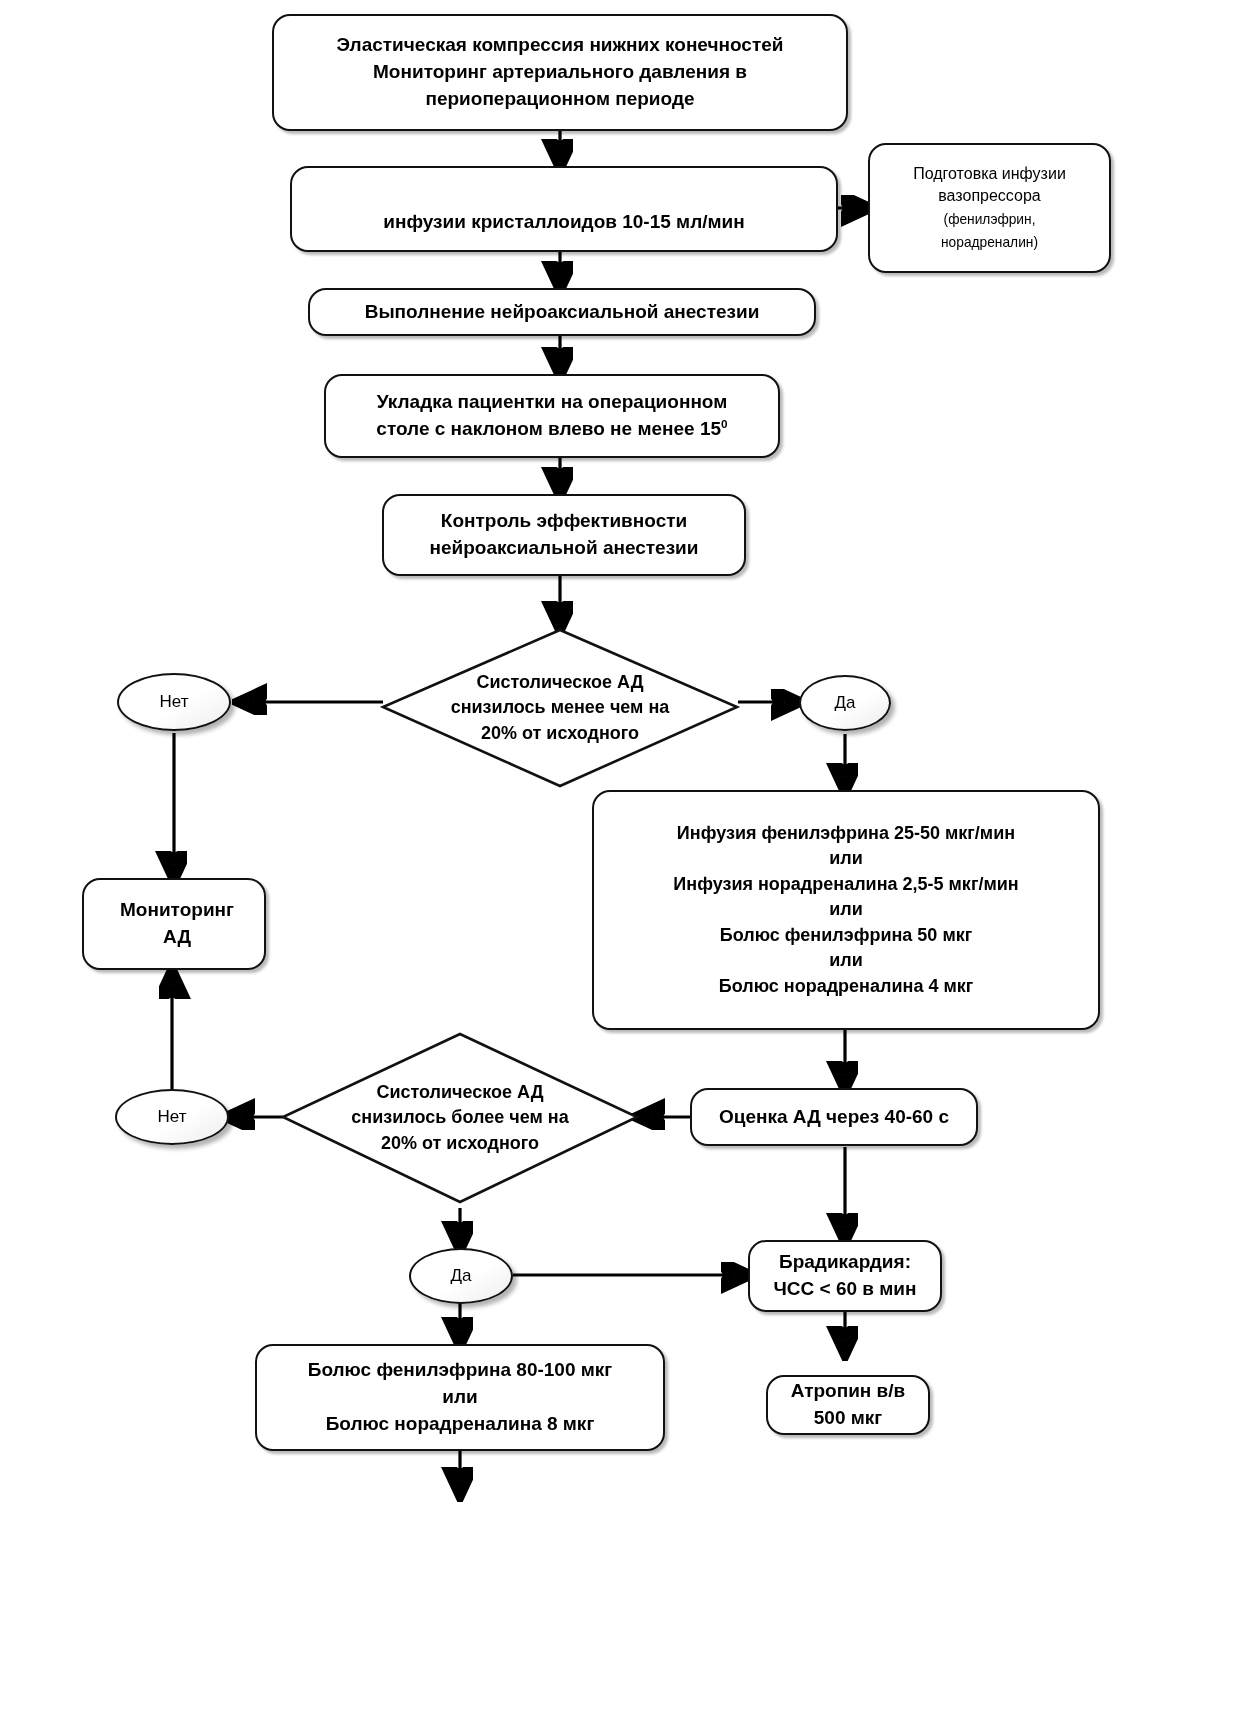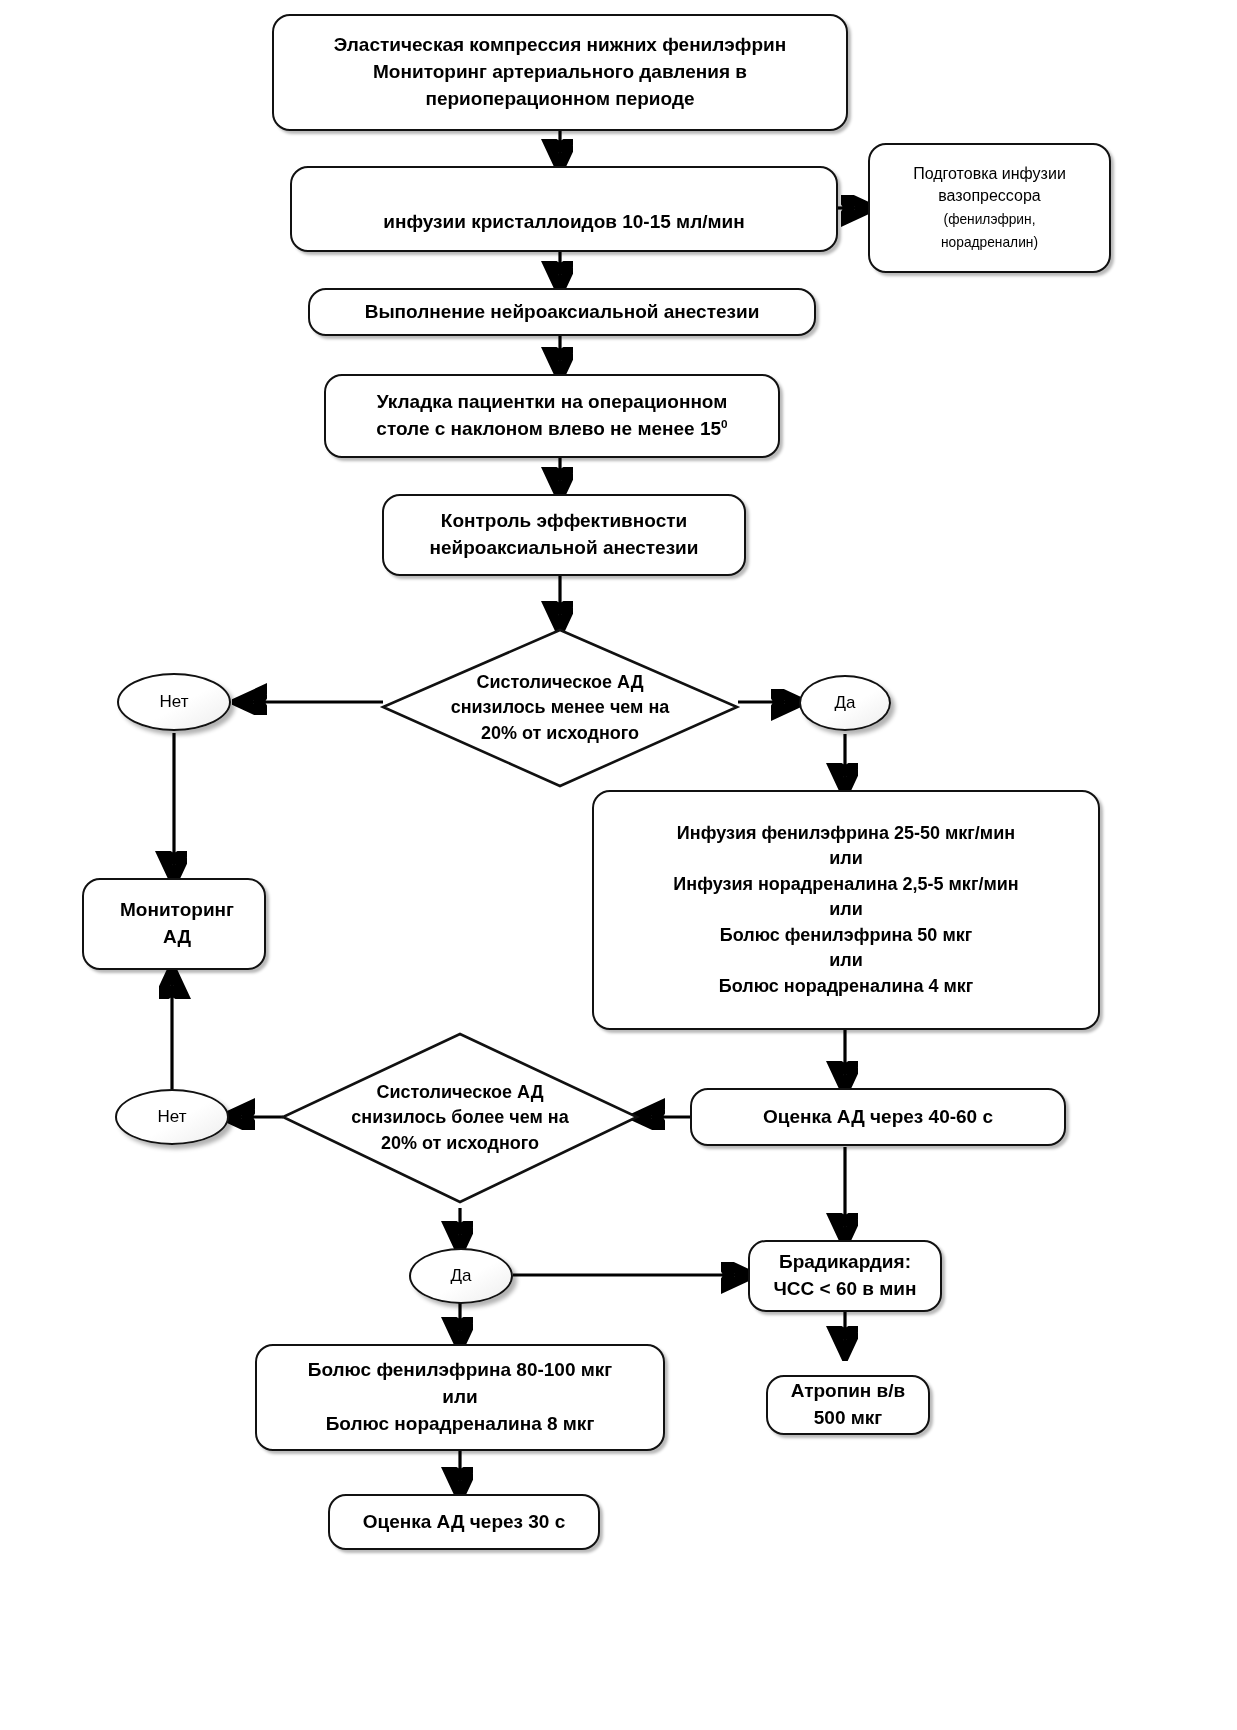--- a/index.html
+++ b/index.html
@@ -152,21 +152,21 @@
 
     <line x1="845" y1="1311" x2="845" y2="1353" marker-end="url(#ah)"></line>
 
     <line x1="460" y1="1303" x2="460" y2="1344" marker-end="url(#ah)"></line>
 
     <line x1="460" y1="1451" x2="460" y2="1494" marker-end="url(#ah)"></line>
   </svg>
 
   <div class="node rbox" style="left:272px; top:14px; width:576px; height:117px; font-size:19px;">
     <div>
-      <span>Эластическая компрессия нижних фенилэфрин</span><br>
+      <span>Эластическая компрессия нижних конечностей</span><br>
       <span>Мониторинг артериального давления в</span><br>
       <span>периоперационном периоде</span>
     </div>
   </div>
 
   <div class="node rbox" style="left:290px; top:166px; width:548px; height:86px; font-size:19px;">
     <div>
       <br>
       <span>инфузии кристаллоидов 10-15 мл/мин</span>
     </div>
@@ -234,21 +234,21 @@
       <span>Инфузия фенилэфрина 25-50 мкг/мин</span><br>
       <span>или</span><br>
       <span>Инфузия норадреналина 2,5-5 мкг/мин</span><br>
       <span>или</span><br>
       <span>Болюс фенилэфрина 50 мкг</span><br>
       <span>или</span><br>
       <span>Болюс норадреналина 4 мкг</span>
     </div>
   </div>
 
-  <div class="node rbox" style="left:690px; top:1088px; width:376px; height:58px; font-size:19px;">
+  <div class="node rbox" style="left:690px; top:1088px; width:288px; height:58px; font-size:19px;">
     <div>
       <span>Оценка АД через 40-60 с</span>
     </div>
   </div>
 
   <div class="diamond-wrap" style="left:281px; top:1032px; width:358px; height:172px;">
     <svg width="358" height="172" viewBox="0 0 358 172" xmlns="http://www.w3.org/2000/svg">
       <polygon points="179,2 356,85 179,170 2,85" fill="#ffffff" stroke="#111111" stroke-width="2.6"></polygon>
     </svg>
     <div class="diamond-label" style="font-size:18px;">
@@ -283,19 +283,14 @@
   </div>
 
   <div class="node rbox" style="left:255px; top:1344px; width:410px; height:107px; font-size:19px;">
     <div>
       <span>Болюс фенилэфрина 80-100 мкг</span><br>
       <span>или</span><br>
       <span>Болюс норадреналина 8 мкг</span>
     </div>
   </div>
 
-  <div class="node rbox" style="left:328px; top:1494px; width:272px; height:56px; font-size:19px;">
-    <div>
-      <span>Оценка АД через 30 с</span>
-    </div>
-  </div>
 
 </div>
 
 </body></html>

